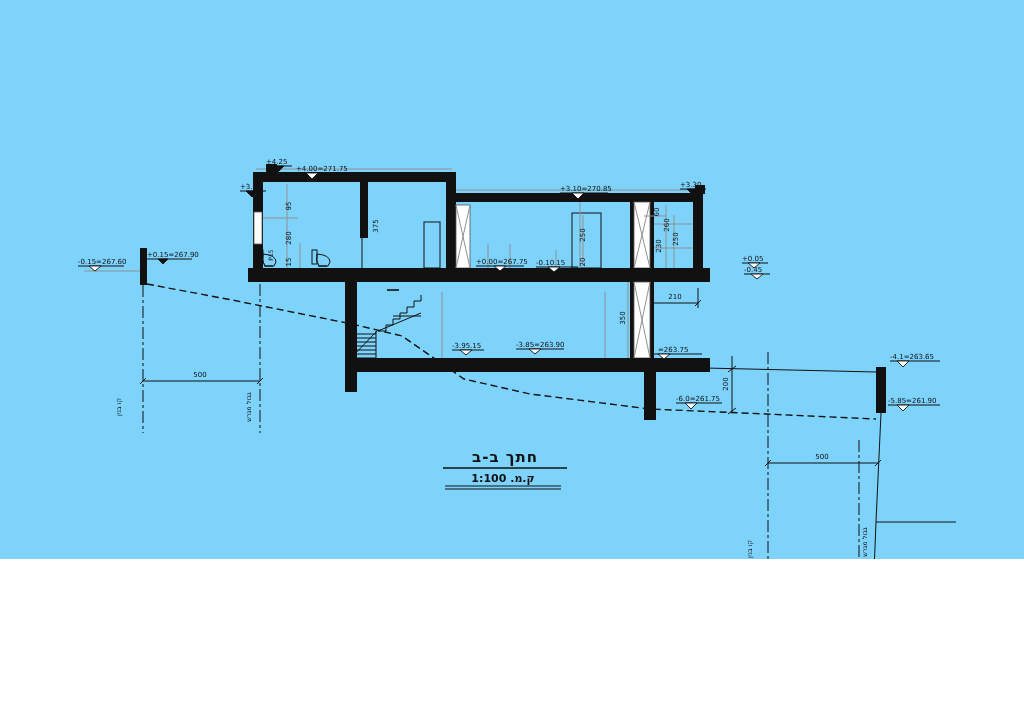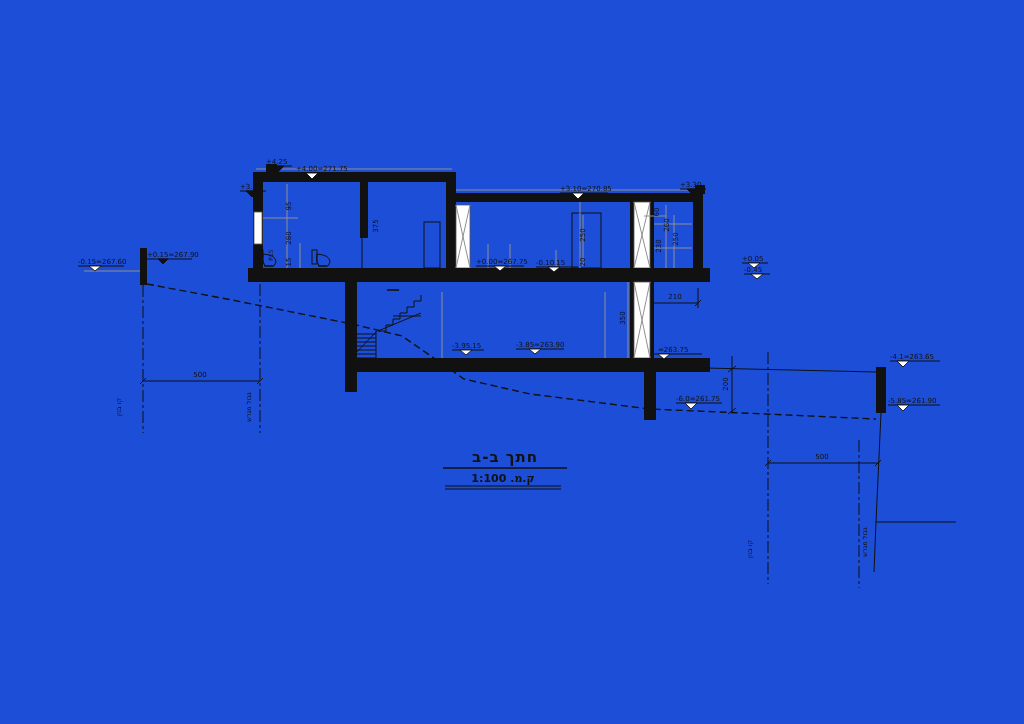--- a/index.html
+++ b/index.html
@@ -1,16 +1,16 @@
 <!DOCTYPE html>
 <html><head>
 <meta charset="utf-8">
 <style>
   html,body{margin:0;padding:0;background:#ffffff;}
-  .sheet{position:relative;width:1024px;height:724px;background:#1d4ed8;overflow:hidden;}
+  .sheet{position:relative;width:1024px;height:559px;background:#7dd3fc;overflow:hidden;}
   svg{display:block;}
   svg text{font-family:"DejaVu Sans",sans-serif;fill:#111;}
   .lbl{font-size:7px;}
   .dim{font-size:7px;}
   .dim-sm{font-size:6px;}
   .site{font-size:6.5px;}
   .ttl{font-size:15px;font-weight:bold;letter-spacing:1px;}
   .scl{font-size:11px;font-weight:bold;}
   .ink{stroke:#111;stroke-width:1;fill:none;}
   .ink2{stroke:#111;stroke-width:1.6;fill:none;}

